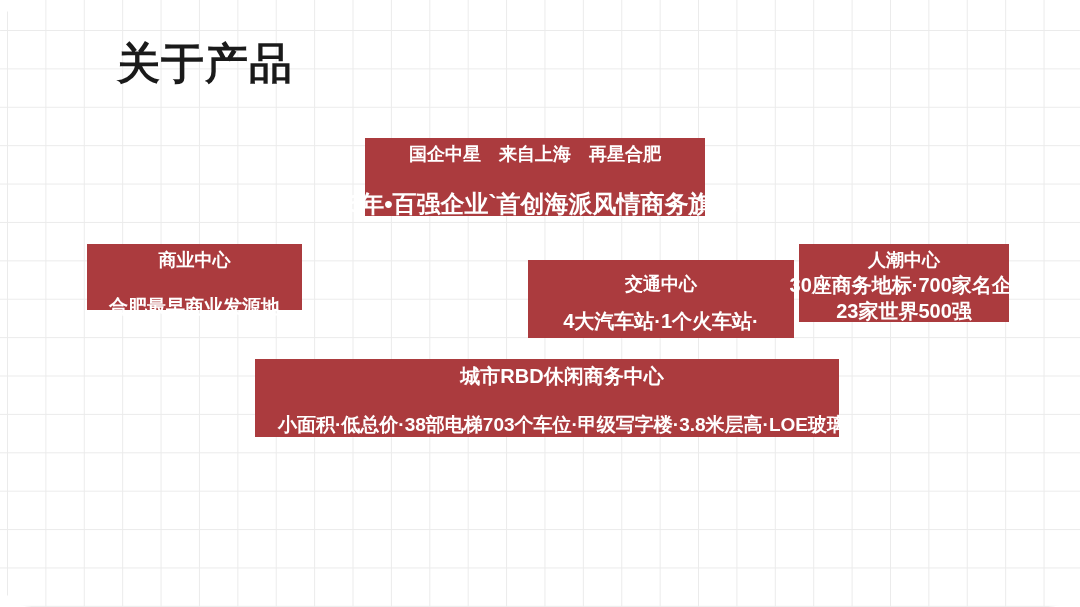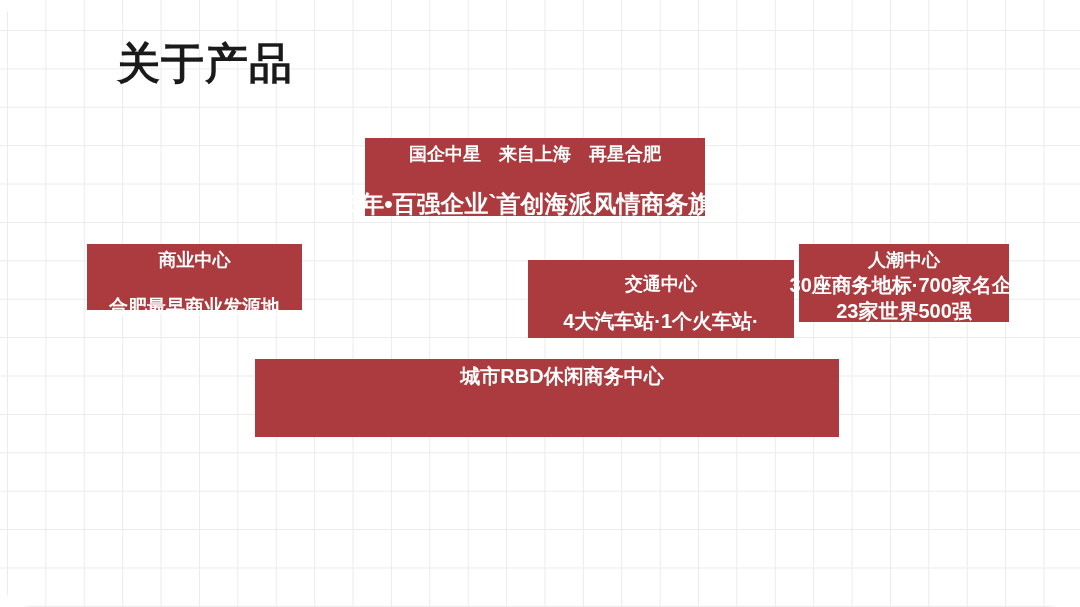--- a/index.html
+++ b/index.html
@@ -80,15 +80,16 @@
   </div>
 
   <div class="box box-d" style="background: rgb(171, 59, 62); color: rgb(255, 255, 255);">
     <span class="t">人潮中心</span>
     <span class="l">30座商务地标·700家名企·</span>
     <span class="l">23家世界500强</span>
   </div>
 
   <div class="box box-rbd" style="background: rgb(171, 59, 62); color: rgb(255, 255, 255); padding-left: 32px;">
     <span class="t">城市RBD休闲商务中心</span>
+    <span class="l">小面积·低总价·38部电梯703个车位·甲级写字楼·3.8米层高·LOE玻璃</span>
   </div>
 
 </div>
 
 </body></html>

